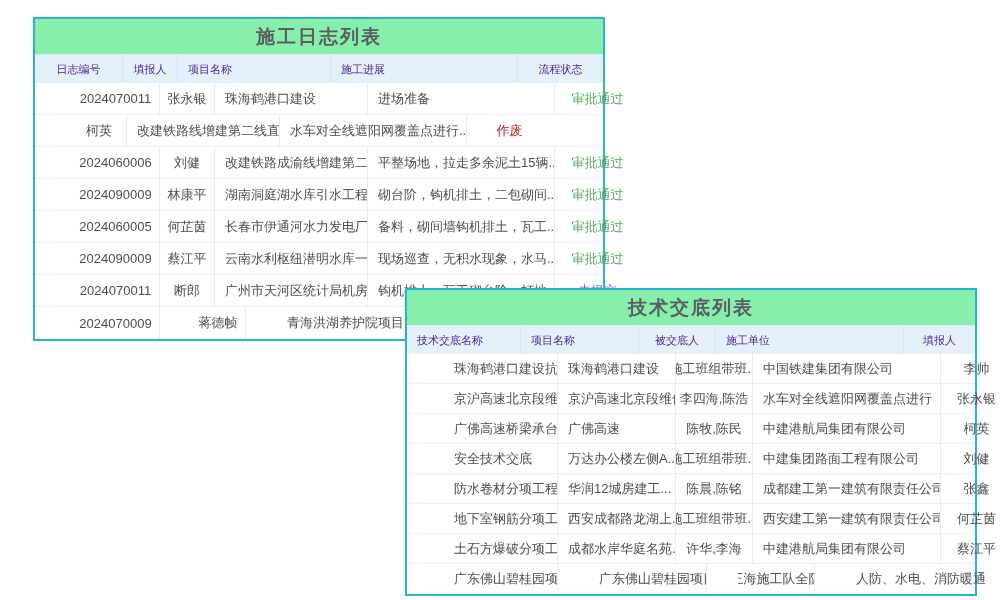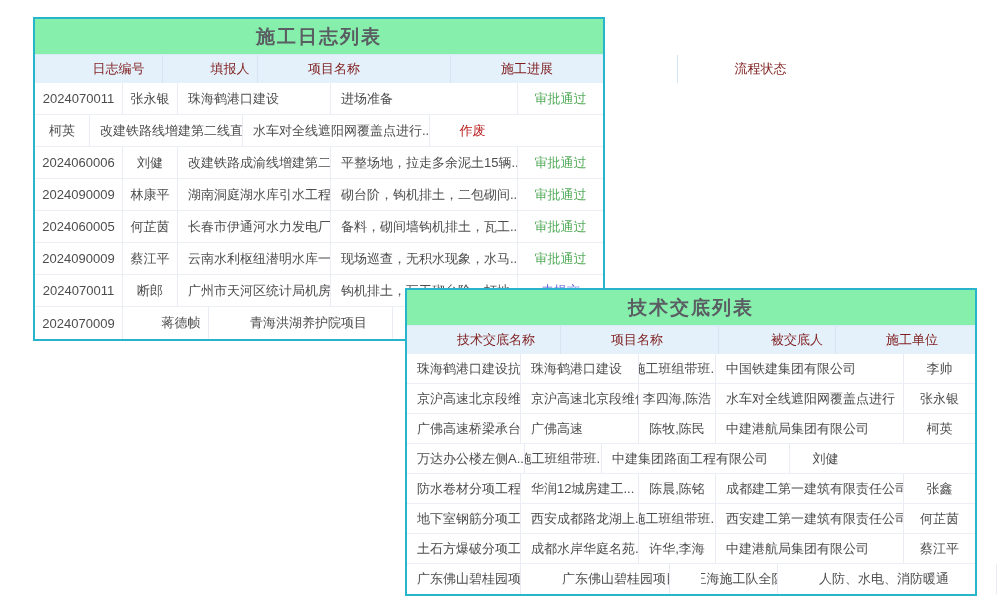--- a/index.html
+++ b/index.html
@@ -10,24 +10,24 @@
   .panel { position:absolute; width:572px; background:#fff;
     border:2px solid #28b4cb; }
   #panel-log  { left:33px;  top:17px;  z-index:1; }
   #panel-tech { left:405px; top:288px; z-index:2; }
 
   .panel-title { height:36px; display:flex; align-items:center; justify-content:center;
     font-size:19px; font-weight:bold; color:#5a5e63; letter-spacing:2px;
     border-bottom:1px solid #d8ecf8; background:#86efac; }
 
   .thead { display:flex; height:28px; background:#e4f1fb; }
-  .thead .cell { color:#7f1d1d; font-size:13px; border-right:1px solid #d6e5f2;margin-left:40px; }
+  .thead .cell { color:#4c1d95; font-size:11px; border-right:1px solid #d6e5f2; }
   .thead .cell:last-child { border-right:none; }
 
-  .trow { display:flex; background:#fff; border-bottom:1px solid #ebeef5; }
+  .trow { display:flex; background:#fff; border-bottom:1px solid #ebeef5;padding-left:37px; }
   #panel-log  .trow { height:32px; }
   #panel-tech .trow { height:30px; }
   .tbody .trow:last-child { border-bottom:none;gap:31px; }
   .trow .cell { border-right:1px solid #e9edf3; font-size:13px; color:#4d4d4d; }
   .trow .cell:last-child { border-right:none; }
 
   .cell { display:flex; align-items:center; overflow:hidden; white-space:nowrap; }
   .align-center { justify-content:center; text-align:center; padding:0 4px; }
   .align-left   { justify-content:flex-start; text-align:left; padding:0 10px; }
 
@@ -146,20 +146,21 @@
           <div class="cell col-4 align-center type-link">张永银</div>
         </div>
         <div class="trow">
           <div class="cell col-0 align-left type-link">广佛高速桥梁承台施...</div>
           <div class="cell col-1 align-left type-link">广佛高速</div>
           <div class="cell col-2 align-center type-text">陈牧,陈民</div>
           <div class="cell col-3 align-left type-text">中建港航局集团有限公司</div>
           <div class="cell col-4 align-center type-link">柯英</div>
         </div>
         <div class="trow">
+          <div class="cell col-0 align-left type-link">安全技术交底</div>
           <div class="cell col-1 align-left type-link">万达办公楼左侧A...</div>
           <div class="cell col-2 align-center type-text">施工班组带班...</div>
           <div class="cell col-3 align-left type-text">中建集团路面工程有限公司</div>
           <div class="cell col-4 align-center type-link">刘健</div>
         </div>
         <div class="trow">
           <div class="cell col-0 align-left type-link">防水卷材分项工程施...</div>
           <div class="cell col-1 align-left type-link">华润12城房建工...</div>
           <div class="cell col-2 align-center type-text">陈晨,陈铭</div>
           <div class="cell col-3 align-left type-text">成都建工第一建筑有限责任公司</div>

